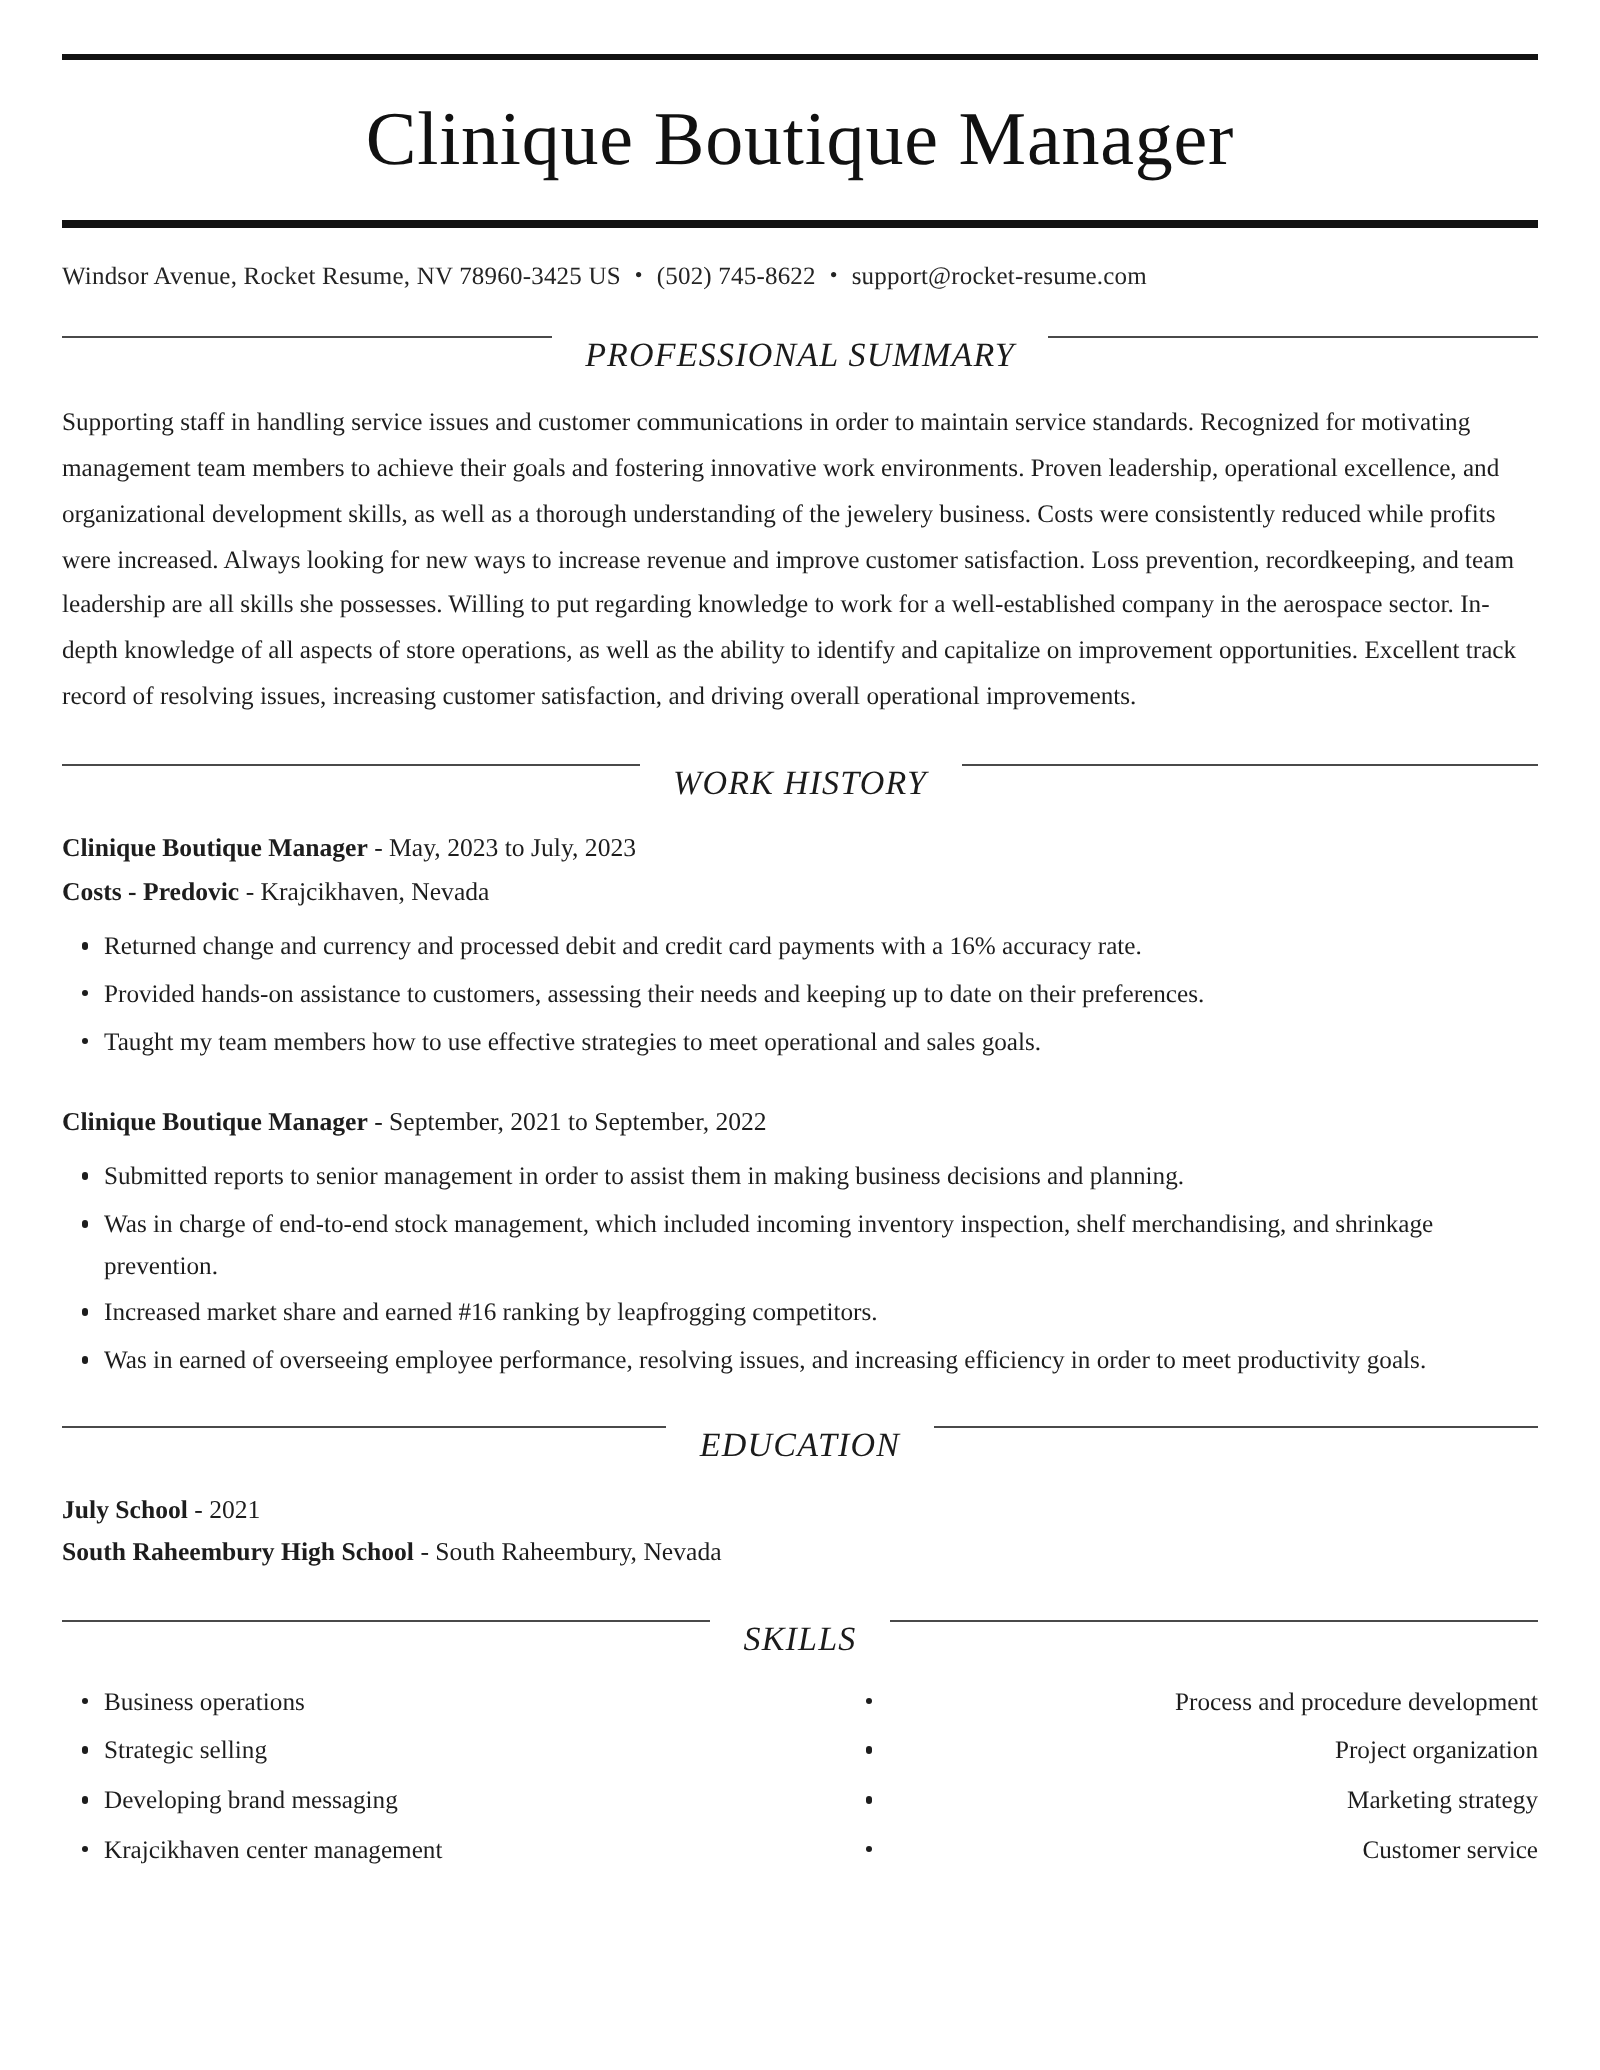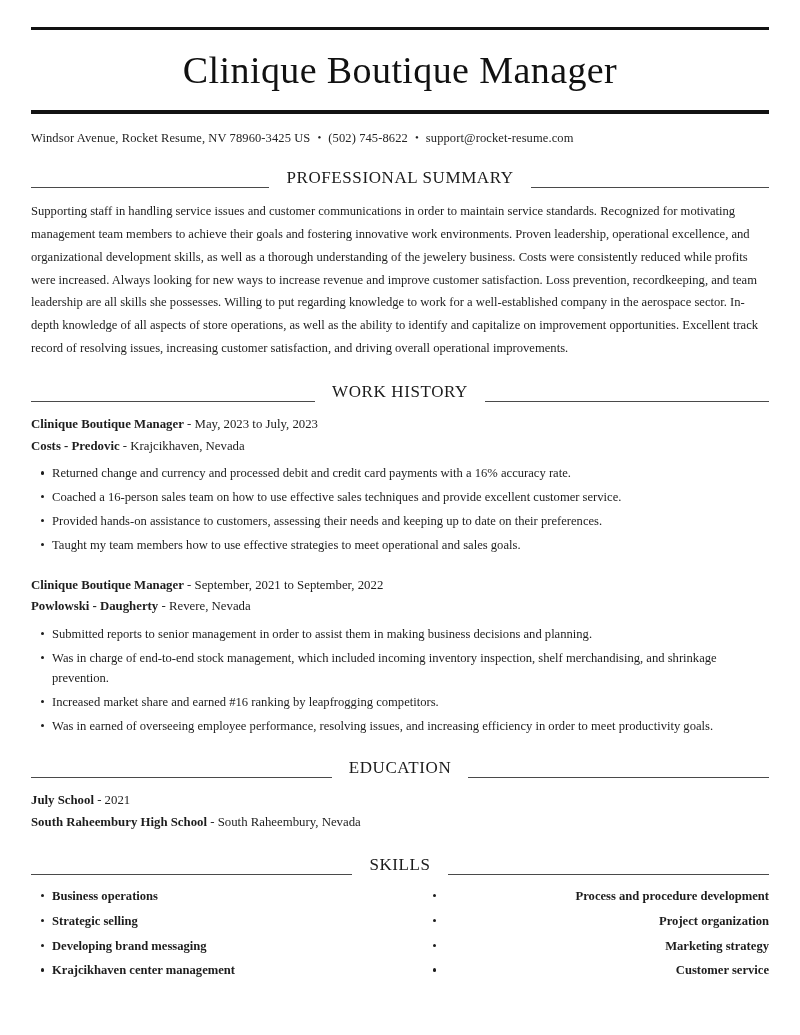--- a/index.html
+++ b/index.html
@@ -55,23 +55,24 @@
   .contact-sep {
     display: inline-block;
     padding: 0 7px;
     font-size: 11px;
     vertical-align: 1px;
   }
 
   
   .section-head {
     display: flex;
-    align-items: flex-end;
+    align-items: flex-start;
     margin-top: 22px;
     margin-bottom: 12px;
+    font-style: italic;
   }
   .section-head .line {
     flex: 1 1 auto;
     height: 0;
     border-top: 1px solid #4a4a4a;
   }
   .section-head .label {
     flex: 0 0 auto;
     padding: 0 17px;
     font-size: 17px;
@@ -123,21 +124,20 @@
 
   .entry-block-gap { height: 14px; }
 
   
   .skills-wrap {
     display: flex;
     margin-top: 2px;
   }
   .skills-col {
     flex: 1 1 50%;
-    font-weight: bold;
   }
   .skills-col ul {
     list-style: none;
     margin: 0;
     padding: 0;
   }
   .skills-col li {
     position: relative;
     padding-left: 21px;
     font-size: 12.6px;
@@ -192,38 +192,32 @@
       <span>-</span>
       <span>May, 2023 to July, 2023</span>
     </div>
     <div class="entry-line">
       <span class="strong">Costs - Predovic</span>
       <span>-</span>
       <span>Krajcikhaven, Nevada</span>
     </div>
     <ul class="bullets">
       <li>Returned change and currency and processed debit and credit card payments with a 16% accuracy rate.</li>
-      <li>Coached a 16-person sales team on how to use effective sales techniques and provide excellent customer service.</li>
       <li>Provided hands-on assistance to customers, assessing their needs and keeping up to date on their preferences.</li>
       <li>Taught my team members how to use effective strategies to meet operational and sales goals.</li>
     </ul>
   </div>
 
   <div class="entry-block-gap"></div>
 
   <div class="entry">
     <div class="entry-line">
       <span class="strong">Clinique Boutique Manager</span>
       <span>-</span>
       <span>September, 2021 to September, 2022</span>
-    </div>
-    <div class="entry-line">
-      <span class="strong">Powlowski - Daugherty</span>
-      <span>-</span>
-      <span>Revere, Nevada</span>
     </div>
     <ul class="bullets">
       <li>Submitted reports to senior management in order to assist them in making business decisions and planning.</li>
       <li>Was in charge of end-to-end stock management, which included incoming inventory inspection, shelf merchandising, and shrinkage prevention.</li>
       <li>Increased market share and earned #16 ranking by leapfrogging competitors.</li>
       <li>Was in earned of overseeing employee performance, resolving issues, and increasing efficiency in order to meet productivity goals.</li>
     </ul>
   </div>
 
   <div class="section-head">

